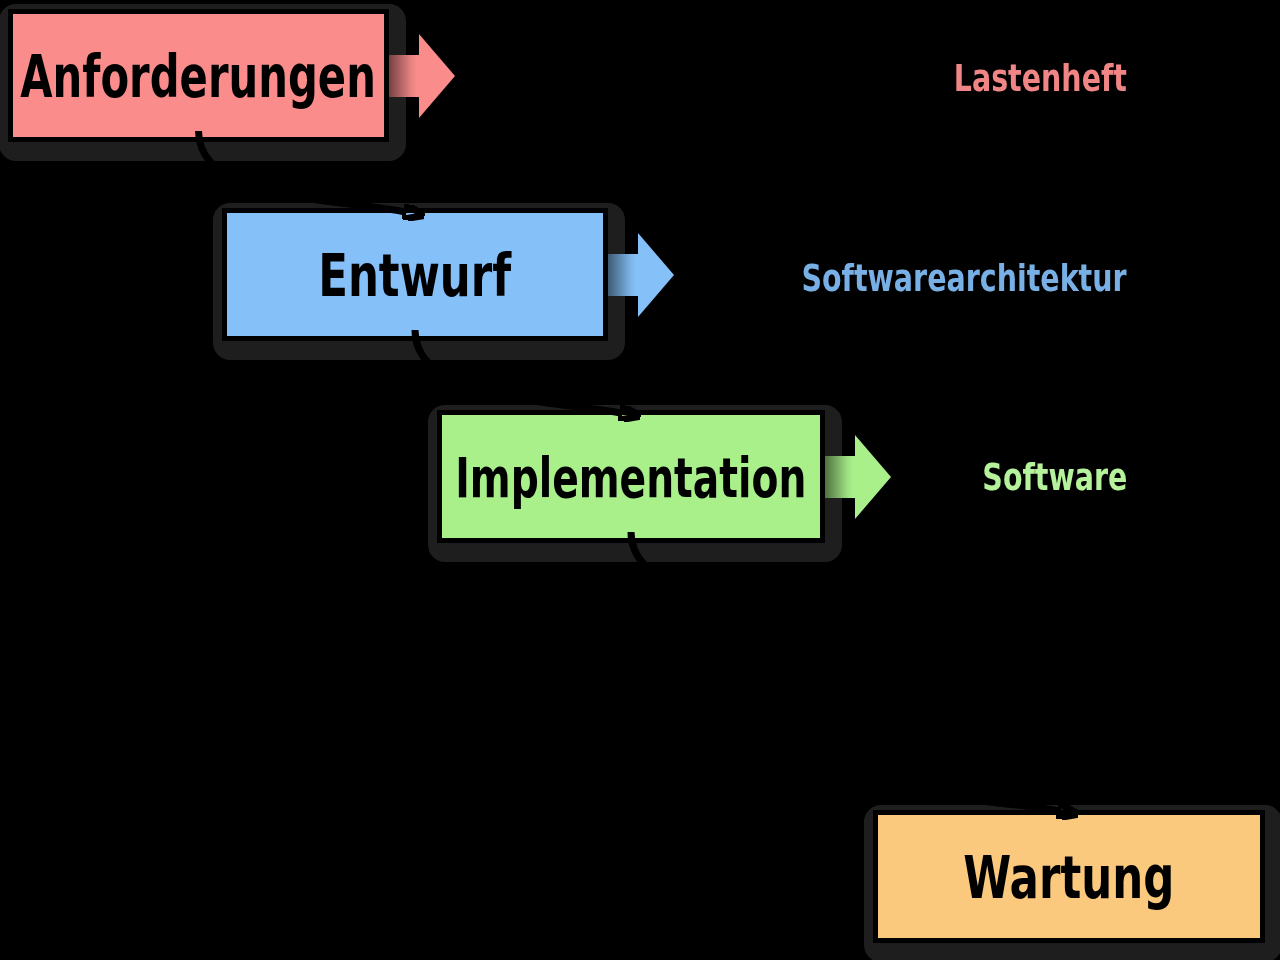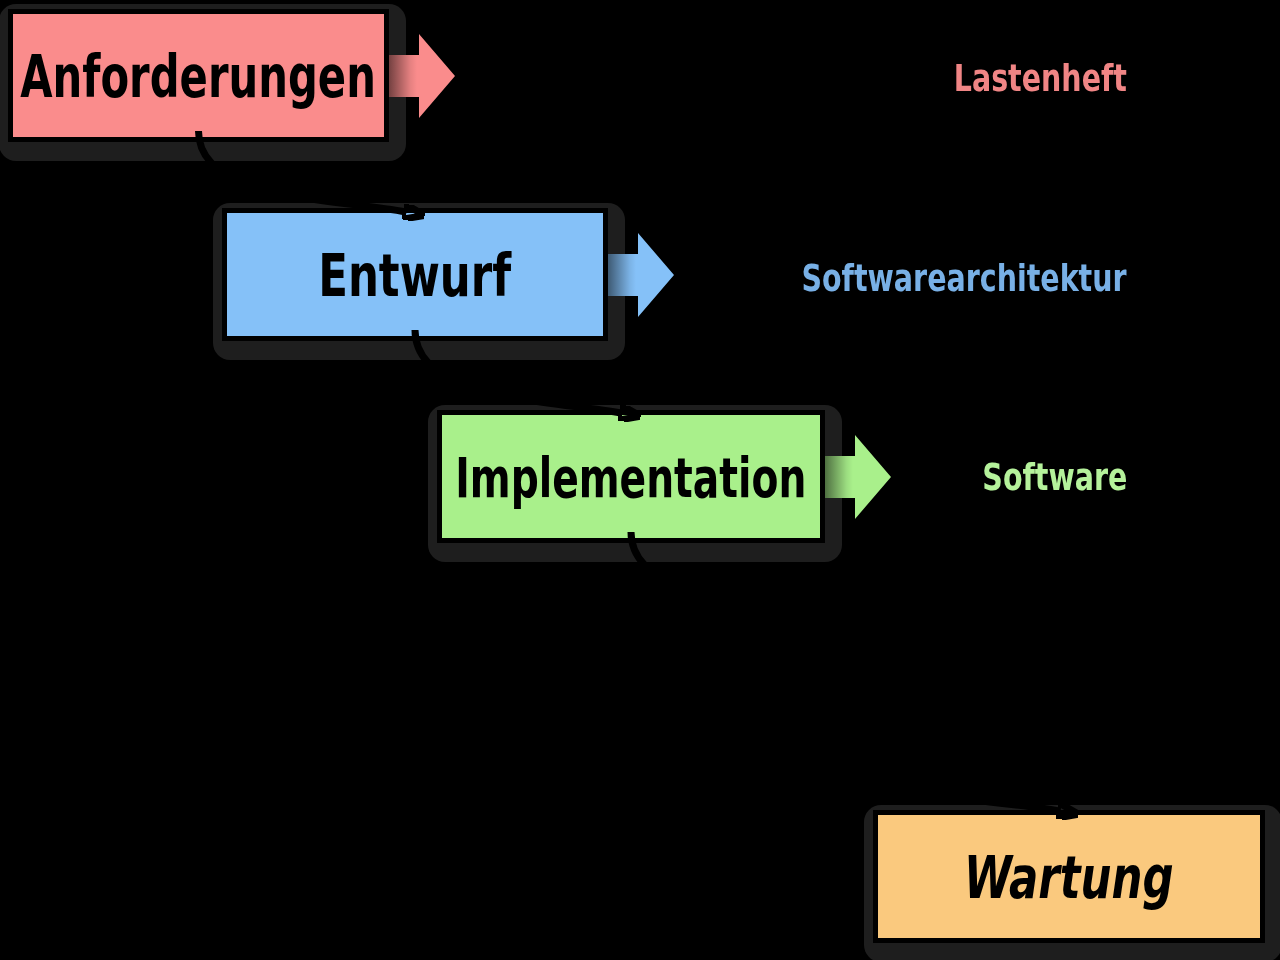--- a/index.html
+++ b/index.html
@@ -40,21 +40,21 @@
     transform: scaleX(0.75);
     transform-origin: center center;
     line-height: 1;
     padding-top: 2px;
   }
 
   .b1 { left: 8px;   top: 9px;   width: 381px; height: 133px; }
   .b2 { left: 222px; top: 208px; width: 386px; height: 133px; }
   .b3 { left: 437px; top: 410px; width: 388px; height: 133px; }
   .b4 { left: 655px; top: 612px; width: 390px; height: 133px; }
-  .b5 { left: 873px; top: 810px; width: 392px; height: 133px; font-style: italic; }
+  .b5 { left: 873px; top: 810px; width: 392px; height: 133px; }
   .b1 .face span { transform: scaleX(0.72); }
   .b3 .face span { font-size: 56px; transform: scaleX(0.70); }
 
   
   .outarrow {
     position: absolute;
     left: calc(100% - 4px);
     top: 50%;
     transform: translateY(-50%);
     z-index: 1;

